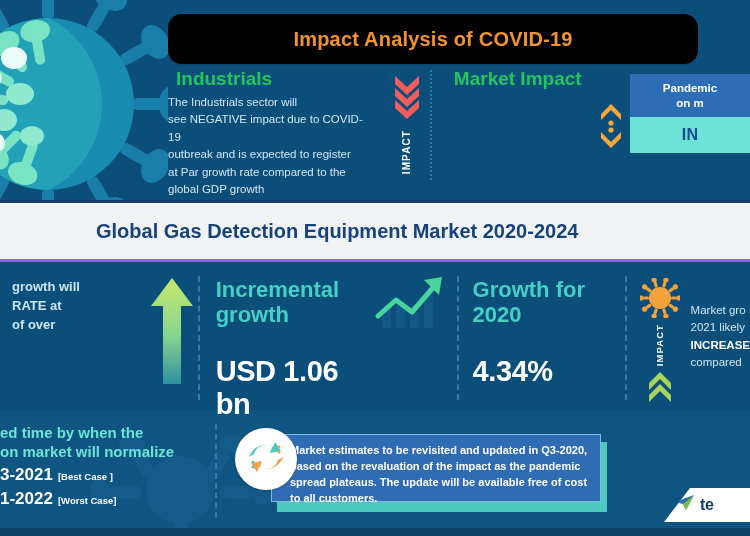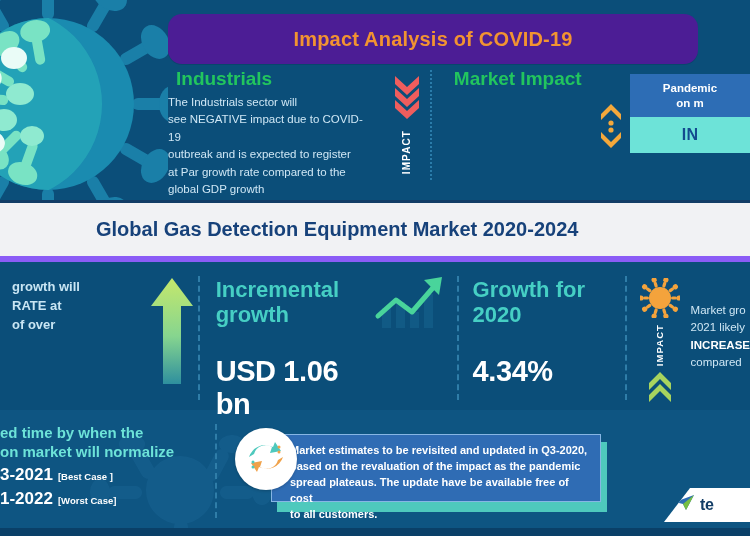--- a/index.html
+++ b/index.html
@@ -12,21 +12,21 @@
   #root { position:absolute; inset:0; width:750px; height:536px; overflow:hidden; }
 
   
   .top-band {
     position:absolute; left:0; top:0; width:750px; height:200px;
     background:#0b4e79;
     overflow:hidden;
   }
   .title-plate {
     position:absolute; left:168px; top:14px; width:530px; height:50px;
-    background:#4c1d95;
+    background:#000000;
     border-radius:14px;
     display:flex; align-items:center; justify-content:center;
     box-shadow:0 1px 0 rgba(0,0,0,.10);
     z-index:6;
   }
   .title-plate .ttl {
     color:#f29331; font-size:20px; font-weight:bold; letter-spacing:.2px;
     white-space:nowrap;
   }
 
@@ -68,21 +68,21 @@
   .pandemic-val {
     background:#6de3d8; color:#134b8f; font-size:16px; font-weight:bold;
     text-align:center; padding:9px 6px; letter-spacing:.3px;
   }
 
   
   .bar-title {
     position:absolute; left:0; top:200px; width:750px; height:62px;
     background:#f1f2f4;
     border-top:3px solid #123d66;
-    border-bottom:6px solid #8b5cf6;
+    border-bottom:3px solid #8b5cf6;
     display:flex; align-items:center;
     z-index:7;
   }
   .bar-title .bt {
     color:#17427a; font-size:20px; font-weight:bold; padding-left:96px; white-space:nowrap;
   }
 
   
   .mid-band {
     position:absolute; left:0; top:262px; width:750px; height:148px;
@@ -531,21 +531,21 @@
                   <circle cx="35" cy="12" r="1.5"></circle>
                   <circle cx="35" cy="17" r="1.5"></circle>
                 </g>
             </svg>
           </span>
         </div>
         <div class="note-shadow"></div>
         <div class="note-box">
           <div>Market estimates to be revisited and updated in Q3-2020,</div>
           <div>based on the revaluation of the impact as the pandemic</div>
-          <div>spread plateaus. The update have be available free of cost</div>
+          <div>spread plateaus. The update will be available free of cost</div>
           <div>to all customers.</div>
         </div>
       </div>
 
     </div>
 
     <div class="logo-plate">
       <span>
         <svg width="22" height="20" viewBox="0 0 22 20" aria-hidden="true">
           <path d="M1 9 L20 2 L12 17 L9 11 Z" fill="#2d6db5"></path>

